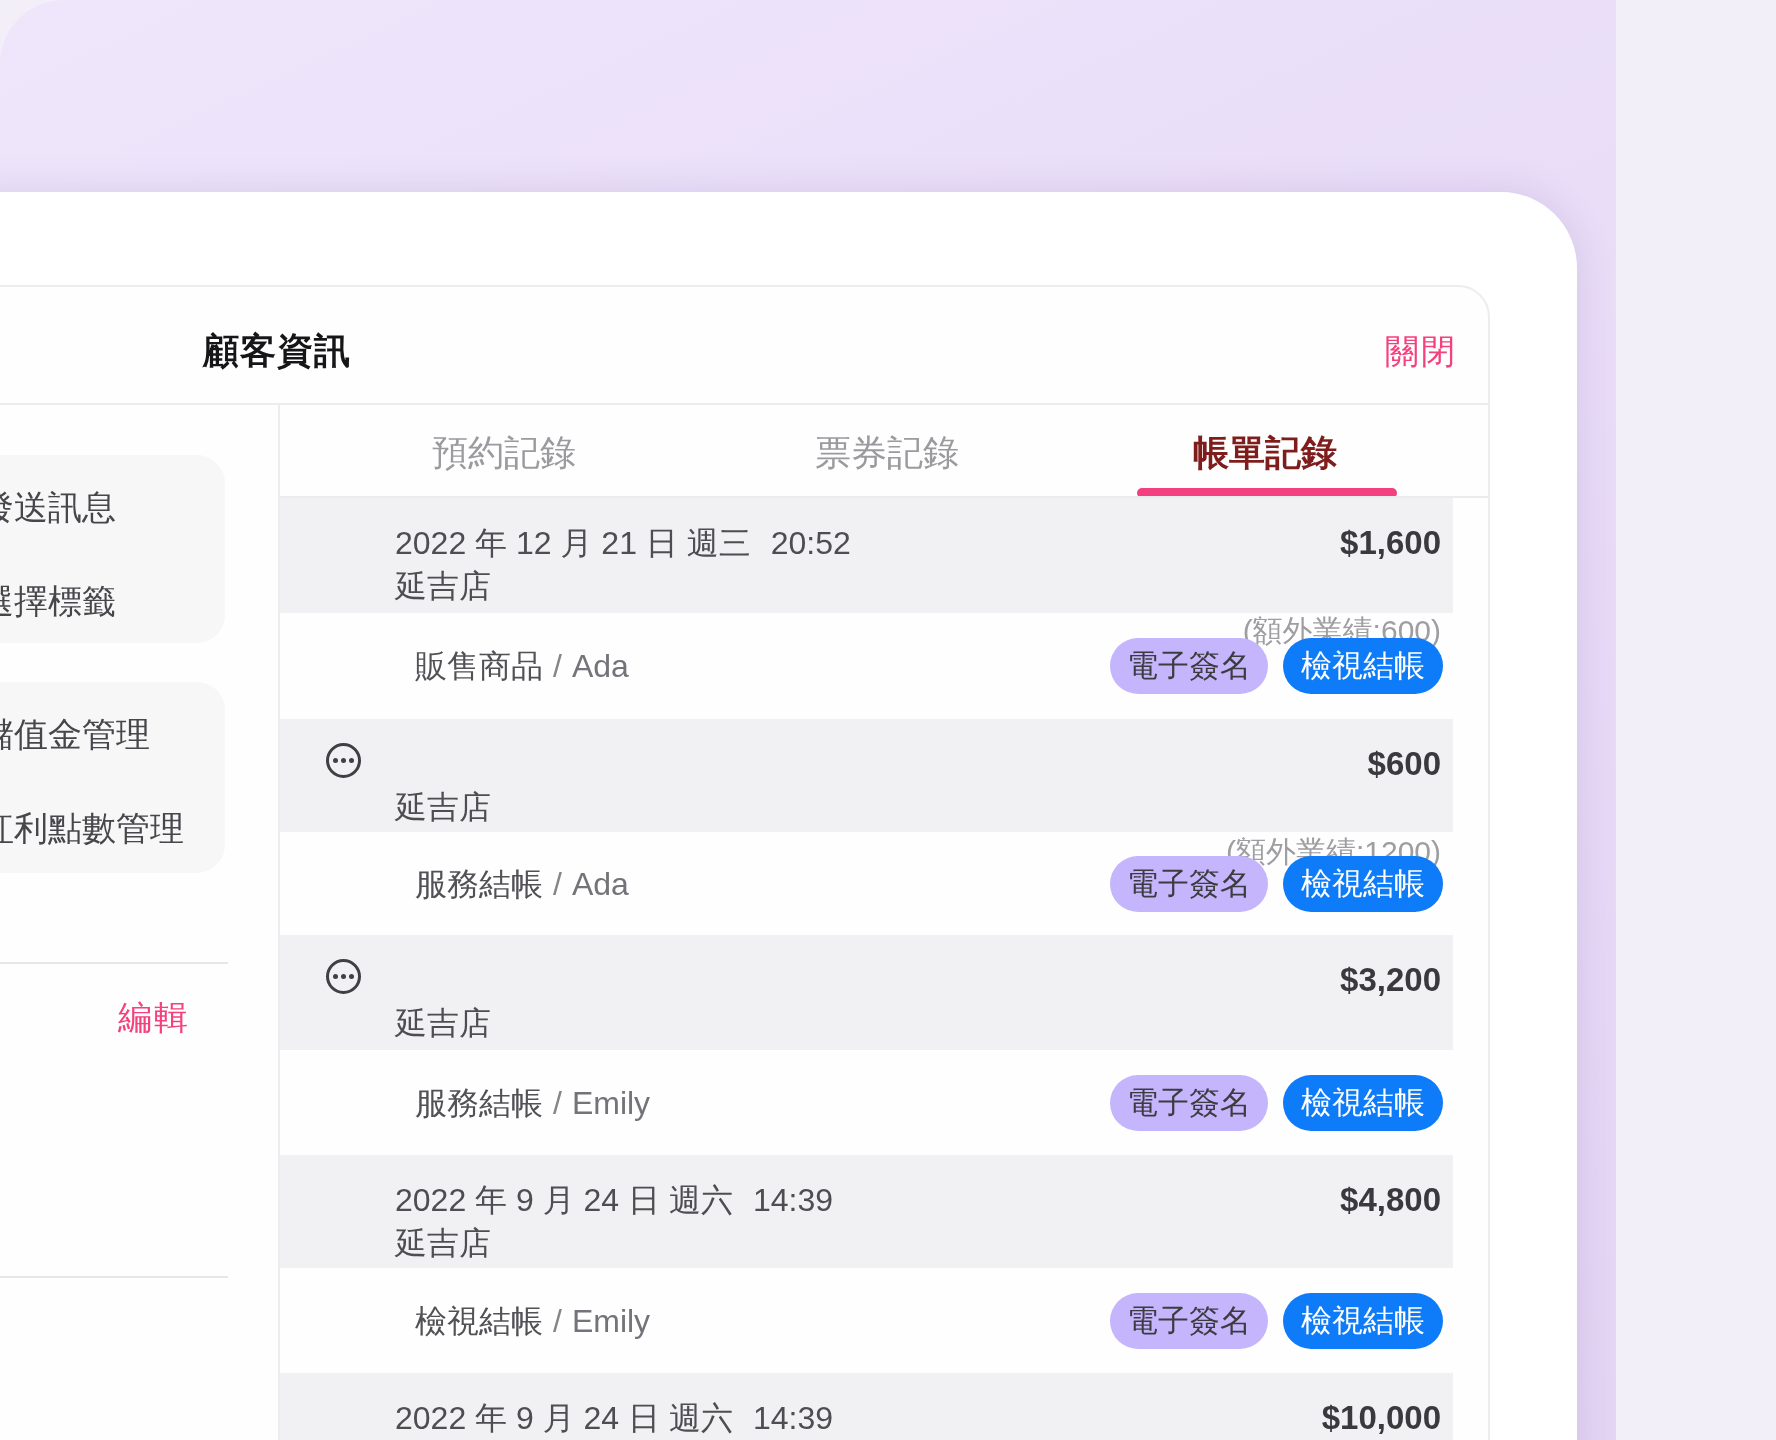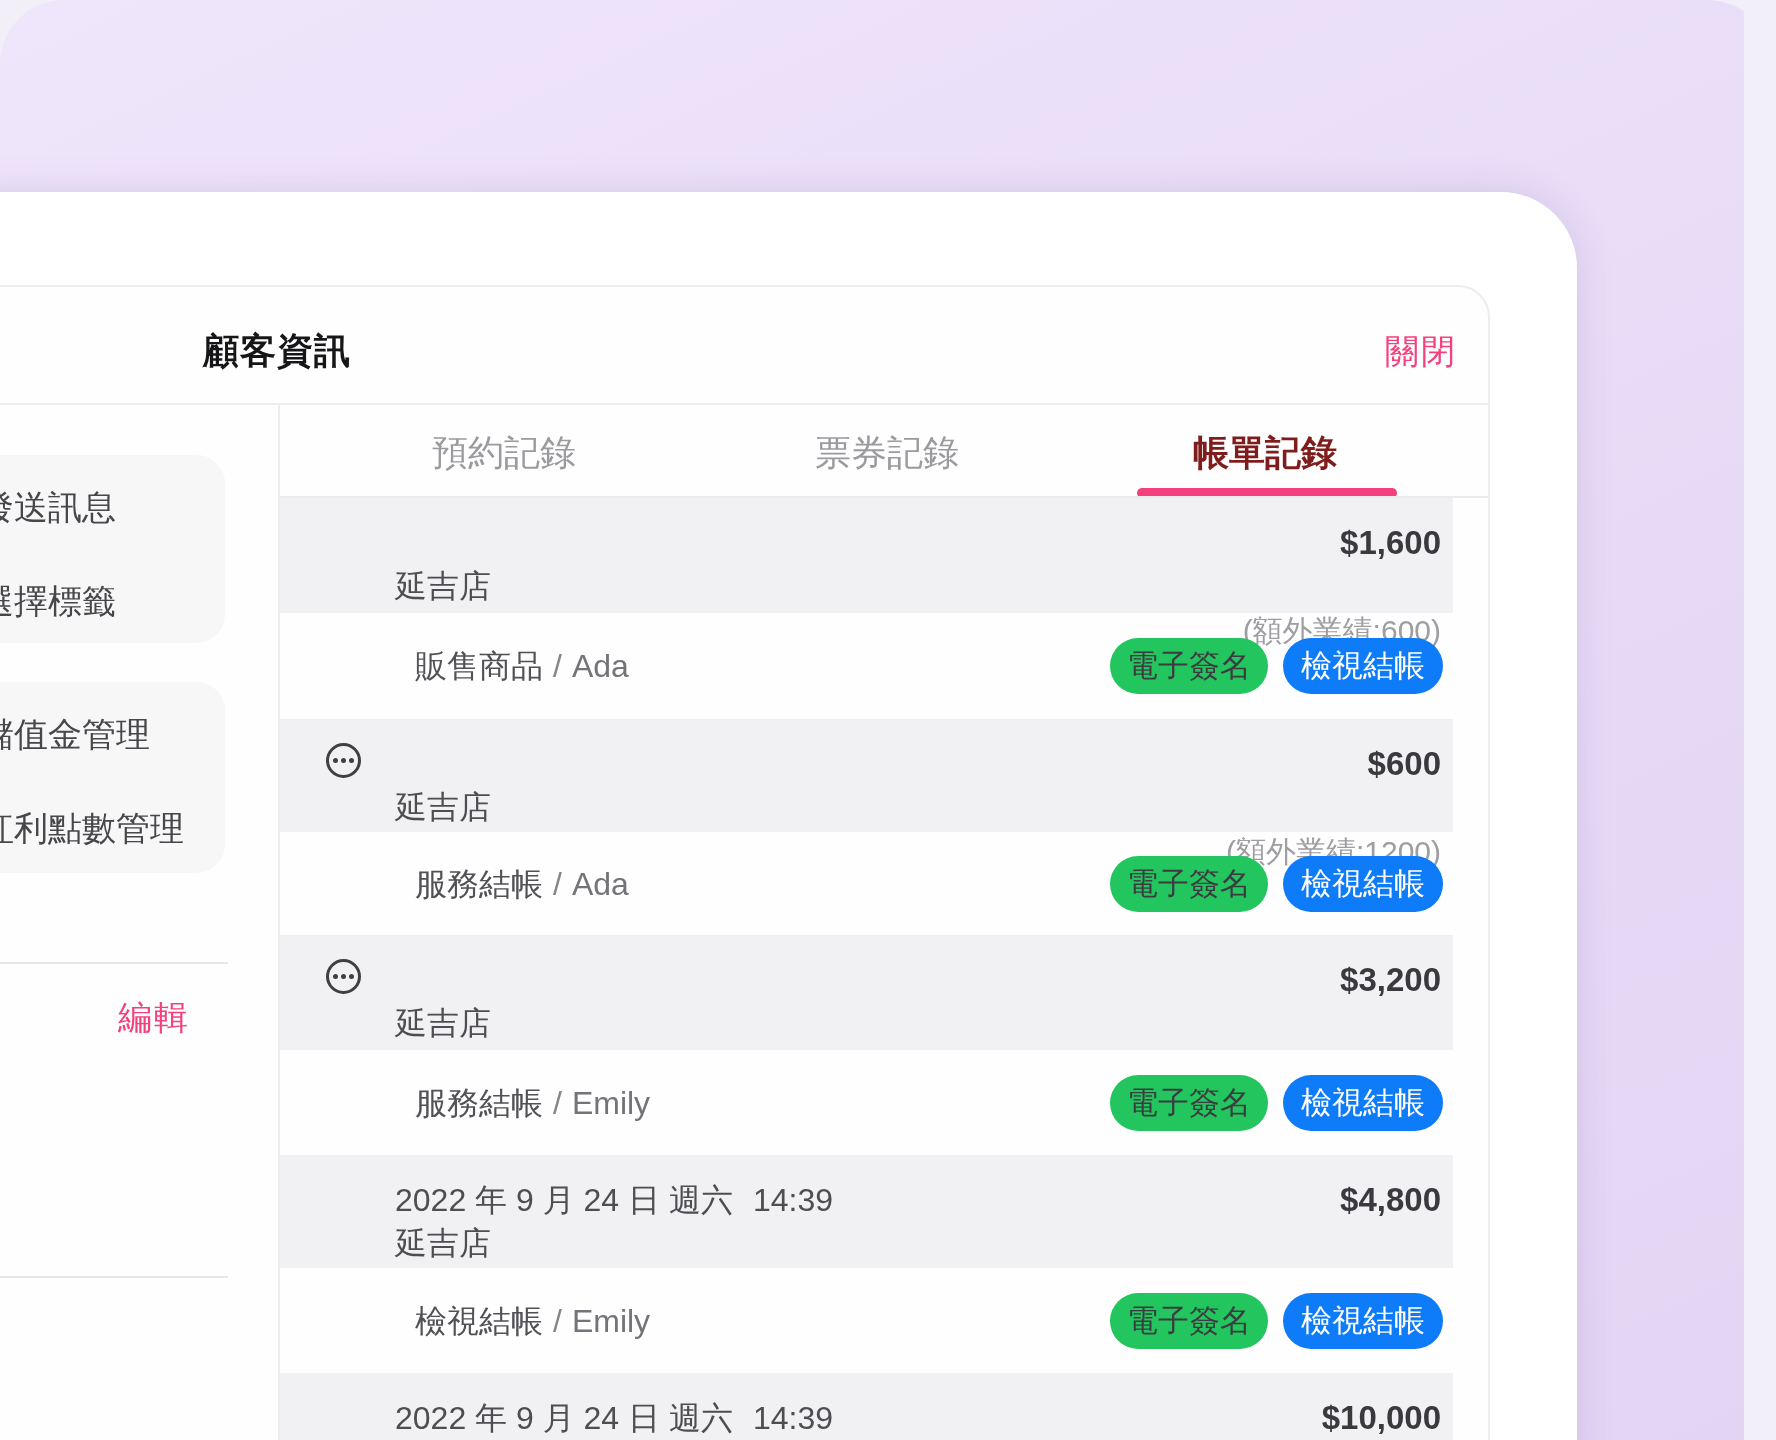--- a/index.html
+++ b/index.html
@@ -1,20 +1,20 @@
 <!DOCTYPE html>
 <html><head>
 <meta charset="utf-8">
 <style>
   * { margin:0; padding:0; box-sizing:border-box; }
   html,body { background:#f3eff9; }
   body { font-family:"Liberation Sans","DejaVu Sans",sans-serif; }
 
   .page {
-    position:relative; width:1744px; height:1440px;
+    position:relative; width:1616px; height:1440px;
     overflow:hidden; background:#f3eff9;
   }
 
   
   .bg-panel {
     position:absolute; left:0; top:0; width:1776px; height:1440px;
     border-radius:64px 70px 0 0;
     background:linear-gradient(155deg,#efe6fb 0%,#e9ddf8 40%,#e3d4f3 100%);
   }
 
@@ -131,21 +131,21 @@
   }
   .r-item .type { color:#515156; font-weight:500;margin-left:20px; }
   .r-item .sep  { color:#85858a; font-weight:400; margin:0 10px; }
   .r-item .staff{ color:#737379; font-weight:400; }
 
   .pill {
     position:absolute; top:50%; transform:translateY(-50%); height:56px;
     border-radius:28px; display:flex; align-items:center; justify-content:center;
     font-size:31px; white-space:nowrap; cursor:pointer;
   }
-  .pill.sig  { right:185px; width:158px; background:#22c55e; color:#3c3c40; font-weight:500; }
+  .pill.sig  { right:185px; width:158px; background:#c4b5fd; color:#3c3c40; font-weight:500; }
   .pill.view { right:10px;  width:160px; background:#0e7bf8; color:#ffffff; font-weight:500; }
 </style>
 </head>
 <body>
 
 <div class="page">
   <div class="bg-panel"></div>
   <div class="outer-card"></div>
 
   <div class="modal">
@@ -169,20 +169,23 @@
 
     <div class="tab t1">預約記錄</div>
     <div class="tab t2">票券記錄</div>
     <div class="tab t3 active">帳單記錄</div>
     <div class="tab-underline"></div>
     <div class="tab-divider"></div>
 
     <div class="table">
 
       <div class="band gray hA">
+        <div class="r-date">
+          <span>2022 年 12 月 21 日 週三</span><span class="time">20:52</span>
+        </div>
         <div class="r-store">延吉店</div>
         <div class="r-amount">$1,600</div>
         <div class="r-extra">(額外業績:600)</div>
       </div>
       <div class="band hB">
         <div class="r-item">
           <span class="type">販售商品</span><span class="sep">/</span><span class="staff">Ada</span>
         </div>
         <div class="pill sig">電子簽名</div>
         <div class="pill view">檢視結帳</div>

